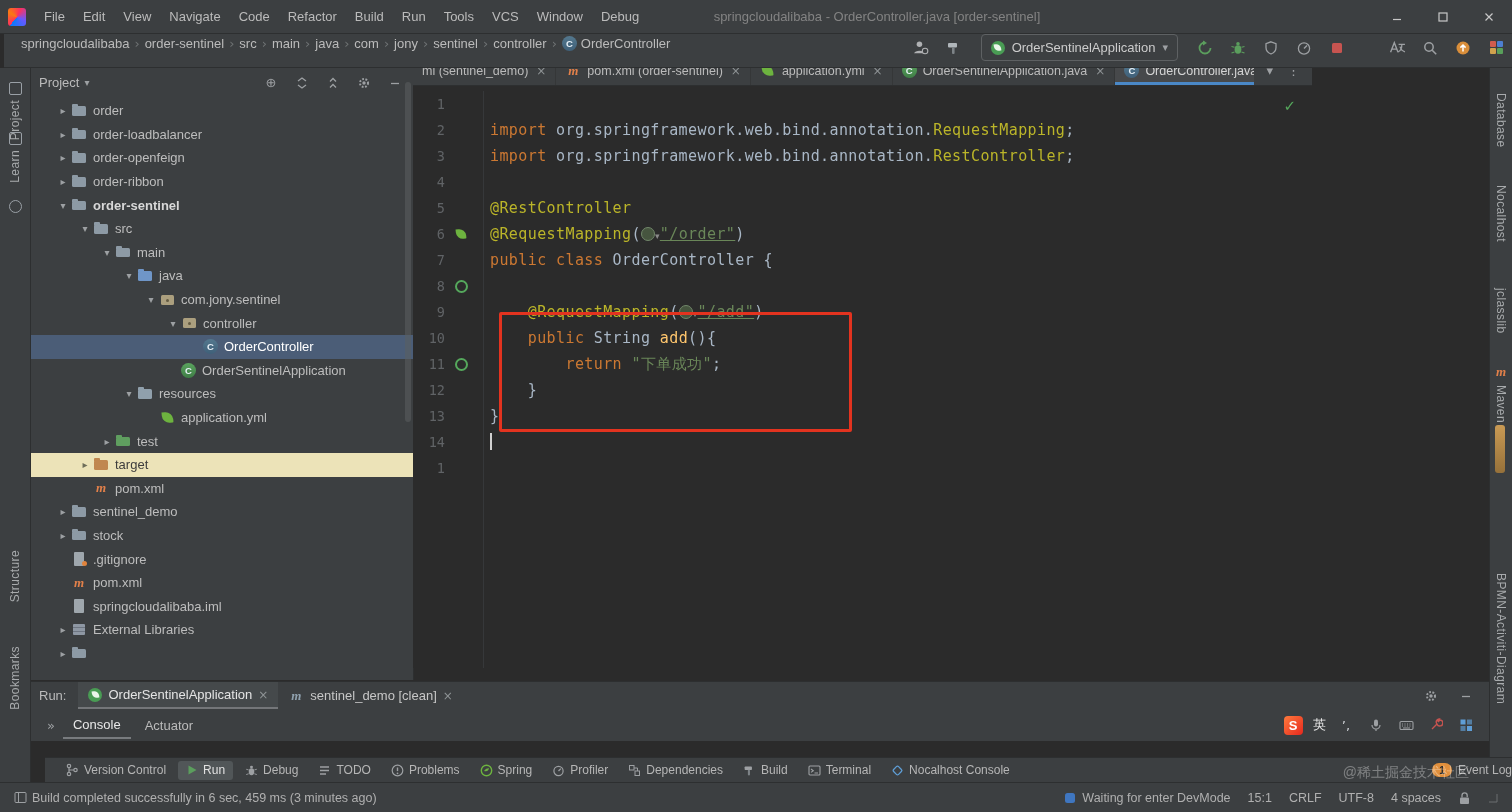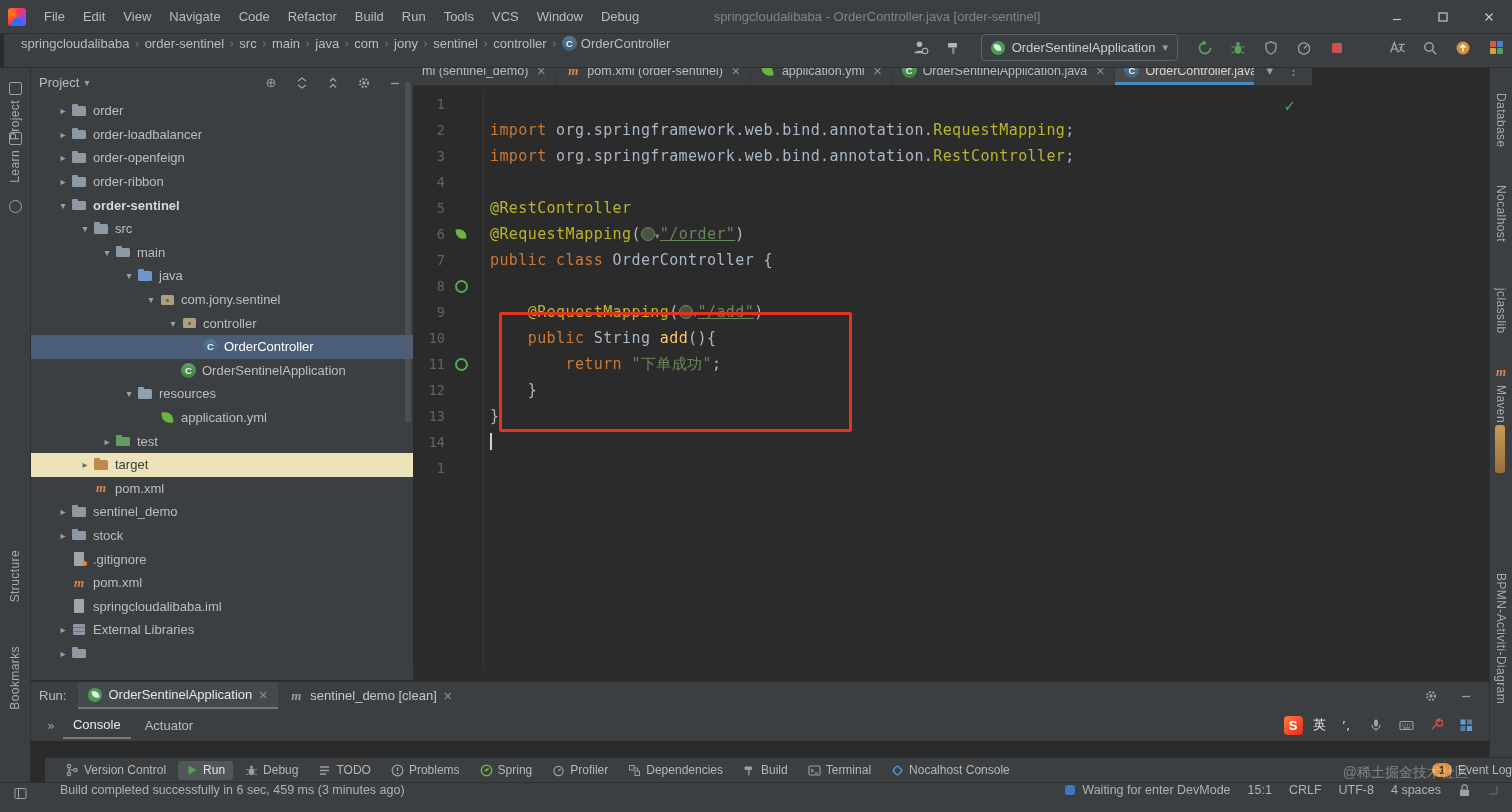--- a/index.html
+++ b/index.html
@@ -147,22 +147,22 @@
               padding:0 10px 0 12px;font-size:12px;color:#b6b6b6;z-index:5;}
   #bb-items{display:flex;align-items:center;gap:4px;}
   .bitem{display:flex;align-items:center;gap:5px;padding:2.5px 8px;border-radius:3px;white-space:nowrap;}
   .bitem.active{background:#515658;color:#e0e0e0;}
   .eventlog{margin-left:auto;display:flex;align-items:center;gap:6px;padding-right:4px;}
   .badge{min-width:14px;height:14px;border-radius:8px;background:#e08f3c;color:#2b2b2b;font-size:10px;
          font-weight:bold;display:flex;align-items:center;justify-content:center;padding:0 3px;}
 
   
   #status-bar{position:absolute;left:0;top:782px;width:1512px;height:30px;background:#3c3f41;
-              border-top:1px solid #2d2f30;display:flex;align-items:flex-start;box-sizing:border-box;
-              padding:0 14px 0 10px;font-size:12.5px;color:#b0b0b0;gap:30px;z-index:6;}
+              border-top:1px solid #2d2f30;display:flex;align-items:center;box-sizing:border-box;
+              padding:0 14px 0 10px;font-size:12.5px;color:#b0b0b0;gap:2px;z-index:6;}
   #status-right{margin-left:auto;display:flex;align-items:center;gap:17px;}
   .sitem{display:flex;align-items:center;gap:6px;white-space:nowrap;}
   #watermark{position:absolute;right:43px;top:764px;font-size:14px;color:rgba(255,255,255,.34);
              z-index:9;pointer-events:none;white-space:nowrap;}
 </style>
 </head>
 <body>
 
 <div class="app">
 

